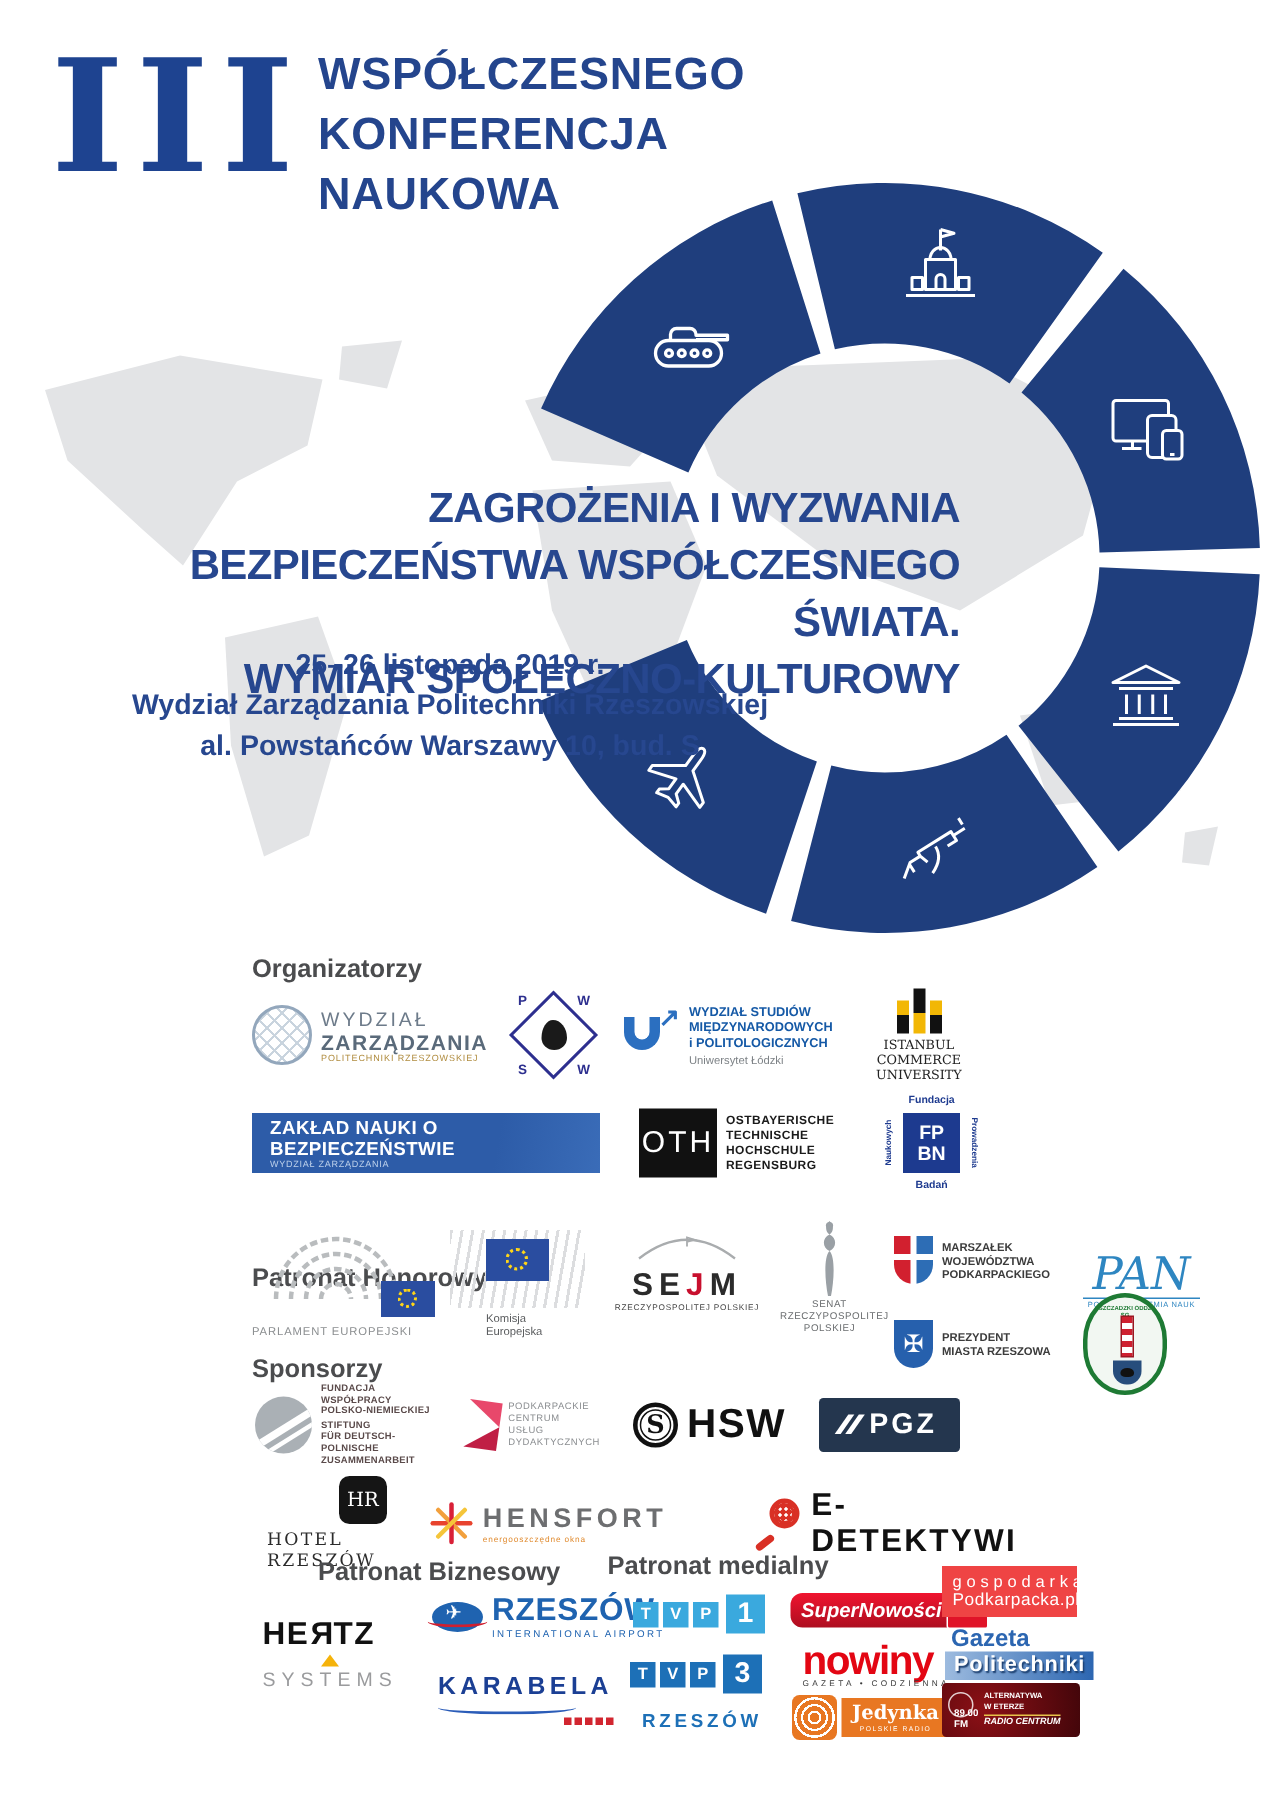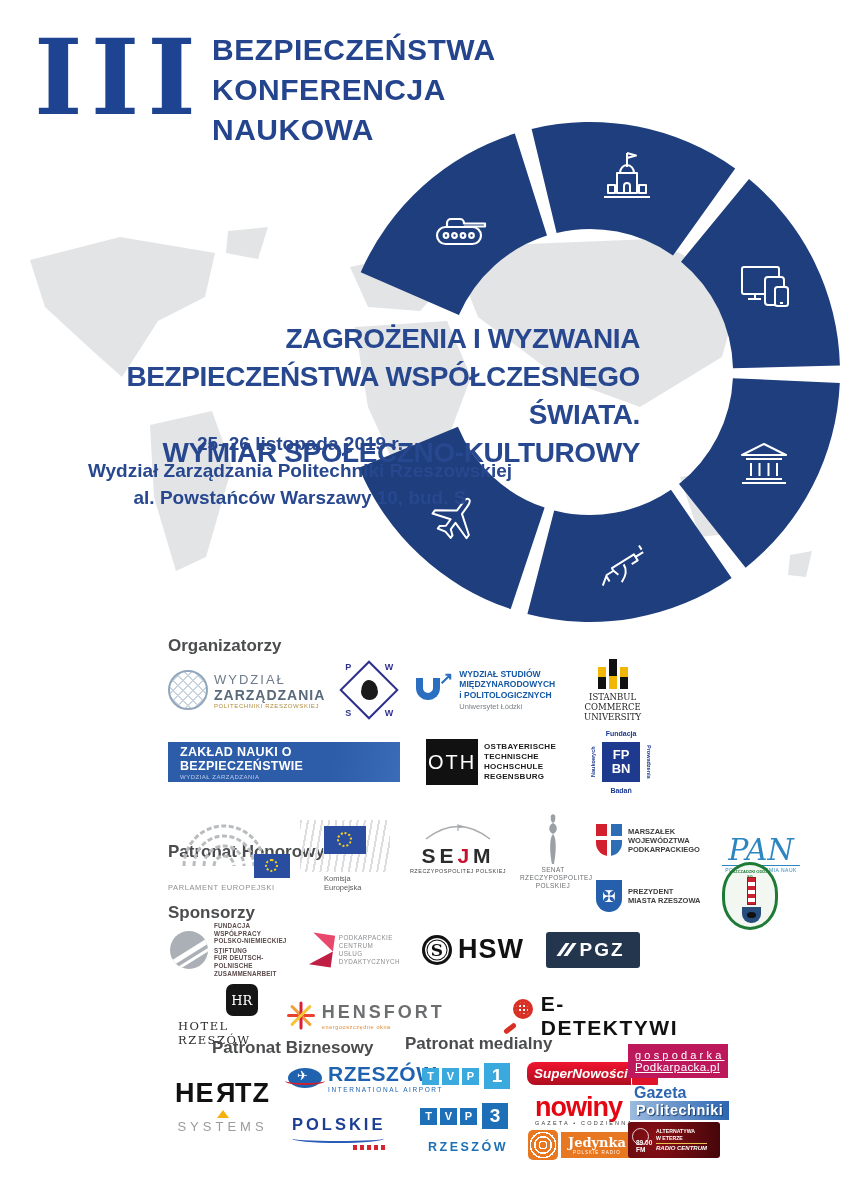--- a/index.html
+++ b/index.html
@@ -138,21 +138,21 @@
   .edet-ic{position:relative;width:34px;height:34px;flex:none;}
   .edet-lens{position:absolute;right:2px;top:0;width:20px;height:20px;border-radius:50%;background:#d93025;
       box-shadow:inset 0 0 0 2px #d93025;
       background-image:radial-gradient(#fff 1px,transparent 1.2px);background-size:4px 4px;
       background-position:2px 2px;border:3px solid #d93025;}
   .edet-handle{position:absolute;left:2px;bottom:2px;width:14px;height:5px;background:#d93025;
       border-radius:3px;transform:rotate(-38deg);}
   .edet-n{font-size:21px;font-weight:900;color:#111;letter-spacing:1.5px;}
 
   
-  .hertz-n{font-size:27px;font-weight:900;color:#111;letter-spacing:1px;display:flex;align-items:center;}
+  .hertz-n{font-size:21px;font-weight:900;color:#111;letter-spacing:1px;display:flex;align-items:center;}
   .hertz-n .flip{display:inline-block;transform:scaleX(-1);}
   .hertz-tri{width:0;height:0;border-left:6px solid transparent;border-right:6px solid transparent;
       border-bottom:8px solid #f5b30a;margin:1px auto 1px;}
   .hertz-sub{font-size:13px;color:#9a9b9d;letter-spacing:4px;text-align:center;}
   .air{display:flex;align-items:center;gap:6px;}
   .air-ic{position:relative;width:34px;height:24px;flex:none;}
   .air-oval{position:absolute;inset:2px 0;border:2px solid #1f63b0;border-radius:50%;background:#1f63b0;}
   .air-sw{position:absolute;left:-3px;top:11px;width:40px;height:8px;border-bottom:2px solid #d01f2f;
       border-radius:50%;}
   .air-pl{position:absolute;left:9px;top:2px;color:#fff;font-size:13px;font-family:"DejaVu Sans",sans-serif;}
@@ -177,42 +177,42 @@
   .sn-24{background:#e01328;color:#fff;font-weight:900;font-size:16px;font-style:italic;
       padding:3px 4px;border:1.5px solid #fff;margin-left:-4px;border-radius:2px;}
   .now-n{color:#e30613;font-weight:900;font-size:27px;line-height:26px;letter-spacing:-1px;}
   .now-sub{color:#3a3a3a;font-size:5.5px;letter-spacing:2.2px;text-align:right;}
   .jed{display:flex;align-items:center;gap:3px;}
   .jed-ic{width:30px;height:30px;border-radius:5px;background:#e87722;flex:none;
       background-image:radial-gradient(circle at 50% 50%,#e87722 3px,#fff 3px 4.5px,#e87722 4.5px 7.5px,#fff 7.5px 9px,#e87722 9px 12px,#fff 12px 13.5px,#e87722 13.5px);}
   .jed-bx{background:#e87722;color:#fff;padding:3px 7px;text-align:center;}
   .jed-n{font-family:"DejaVu Serif",serif;font-size:13px;font-weight:bold;}
   .jed-sub{font-size:4.5px;letter-spacing:1px;}
-  .gosp{width:100px;background:#be185d;color:#fff;padding:5px 7px;text-decoration:underline;}
+  .gosp{width:90px;background:#ef4444;color:#fff;padding:5px 7px;}
   .gosp-1{font-size:11px;letter-spacing:3.2px;}
   .gosp-2{font-size:11.5px;letter-spacing:.4px;}
   .gaz-1{color:#2c66b1;font-weight:bold;font-size:16px;line-height:17px;padding-left:4px;}
   .gaz-2{background:linear-gradient(90deg,#9dbbdf,#2c66b1);color:#fff;font-weight:bold;font-size:14.5px;
       padding:1px 6px 2px;letter-spacing:.5px;text-shadow:1px 1px 1px #1b3e6e;}
   .radio{width:92px;height:36px;border-radius:3px;background:radial-gradient(circle at 30% 50%,#8c1016,#43060a);
       display:flex;align-items:center;gap:4px;padding:2px 4px;}
   .radio-badge{width:17px;height:17px;border-radius:50%;border:1.5px solid rgba(255,255,255,.8);flex:none;
       margin-top:-6px;}
   .radio-fm{position:absolute;left:4px;bottom:3px;color:#fff;font-weight:bold;font-size:6.5px;}
   .radio-col{color:#fff;font-size:5.2px;font-weight:bold;line-height:6.5px;}
   .radio-rc{font-style:italic;font-size:6px;border-top:1px solid #e7c34a;margin-top:1.5px;padding-top:1.5px;}
 </style>
 </head>
 <body>
 
 <div class="poster" data-name="conference-poster">
 
   <div class="numeral" data-name="edition-numeral">III</div>
   <div class="head-title" data-name="conference-type-title">
-    <div data-name="title-line-1">BEZPIECZEŃSTWA</div>
+    <div data-name="title-line-1">WSPÓŁCZESNEGO</div>
     <div data-name="title-line-2">KONFERENCJA</div>
     <div data-name="title-line-3">NAUKOWA</div>
   </div>
 
   <svg class="map" data-name="world-map-background" width="848" height="400" viewBox="0 0 848 400">
     <g fill="#e3e4e6">
       <path d="M30,35 L120,12 L215,28 L205,72 L158,96 L122,152 L95,128 L45,82 Z"></path>
       <path d="M228,6 L268,2 L258,34 L226,28 Z"></path>
       <path d="M150,200 L212,186 L232,242 L206,332 L176,346 L154,272 Z"></path>
       <path d="M350,42 L422,26 L447,56 L420,86 L368,82 Z"></path>
@@ -510,21 +510,21 @@
       <div class="air-pl" data-name="plane-glyph-icon">✈</div>
       <div class="air-sw" data-name="red-swoosh-icon"></div>
     </div>
     <div class="col">
       <span class="air-n" data-name="logo-text">RZESZÓW</span>
       <span class="air-sub" data-name="logo-text">INTERNATIONAL AIRPORT</span>
     </div>
   </div>
 
   <div style="position:absolute;left:292px;top:1115px;" data-name="logo-karabela">
-    <div class="kara-n" data-name="logo-text">POLSKIE</div>
+    <div class="kara-n" data-name="logo-text">KARABELA</div>
     <div class="kara-sw" data-name="sabre-swoosh-icon"></div>
     <div class="kara-dots" data-name="red-squares-icon">
         <i></i>
         <i></i>
         <i></i>
         <i></i>
         <i></i>
       </div>
   </div>
 

